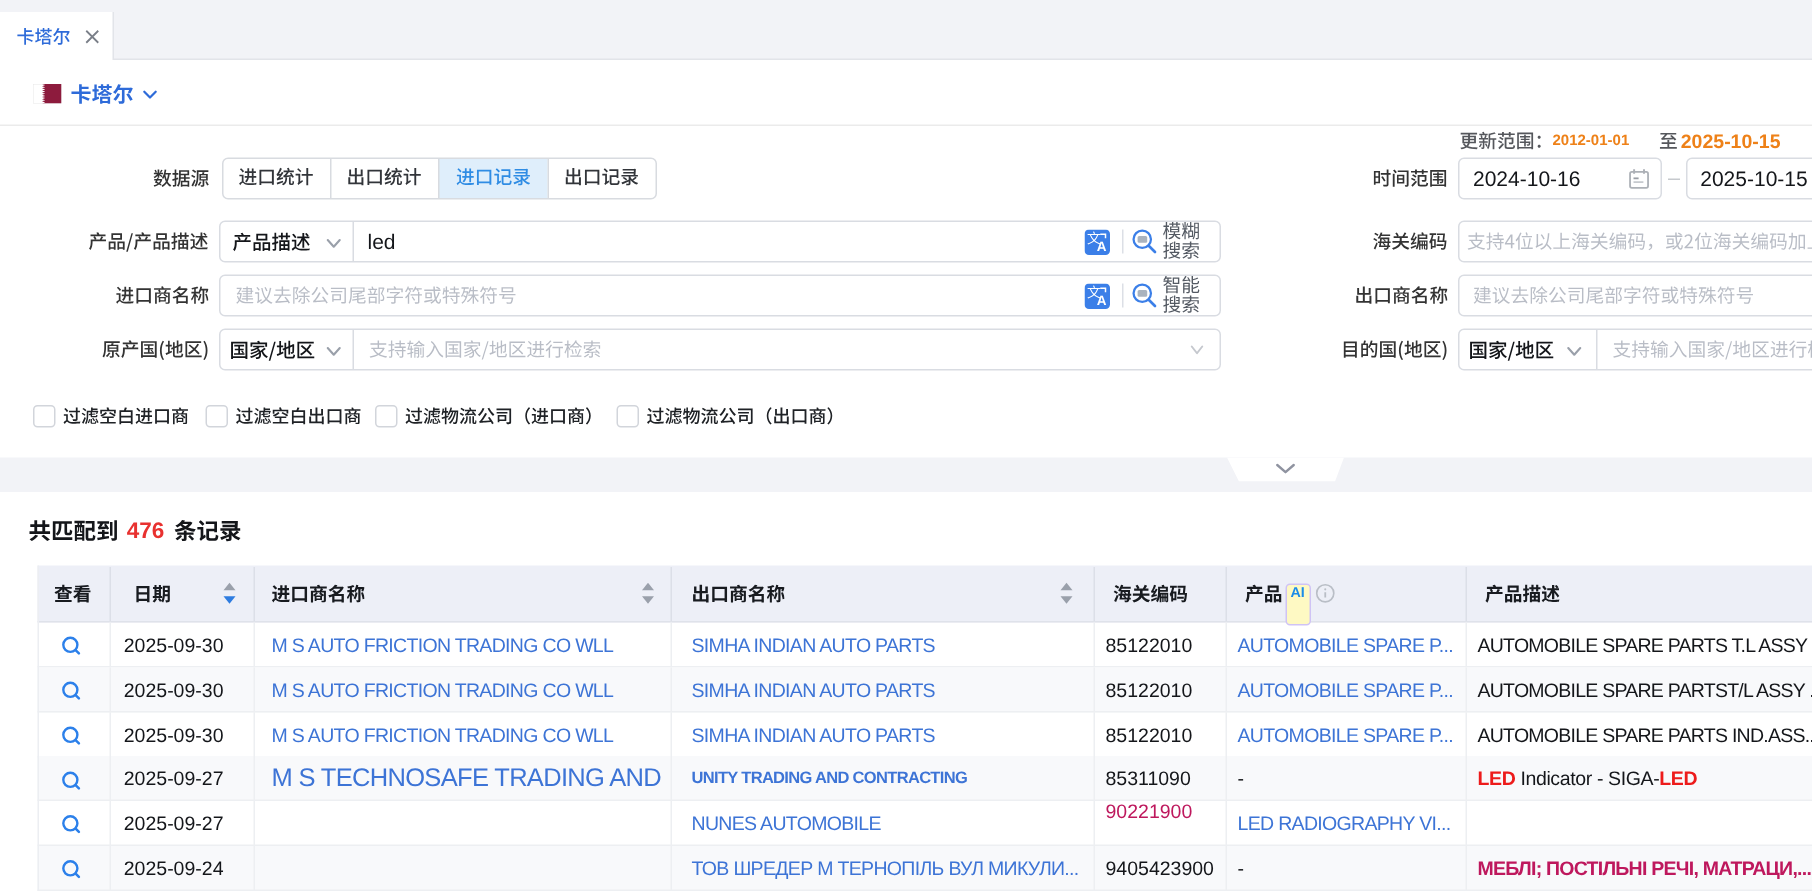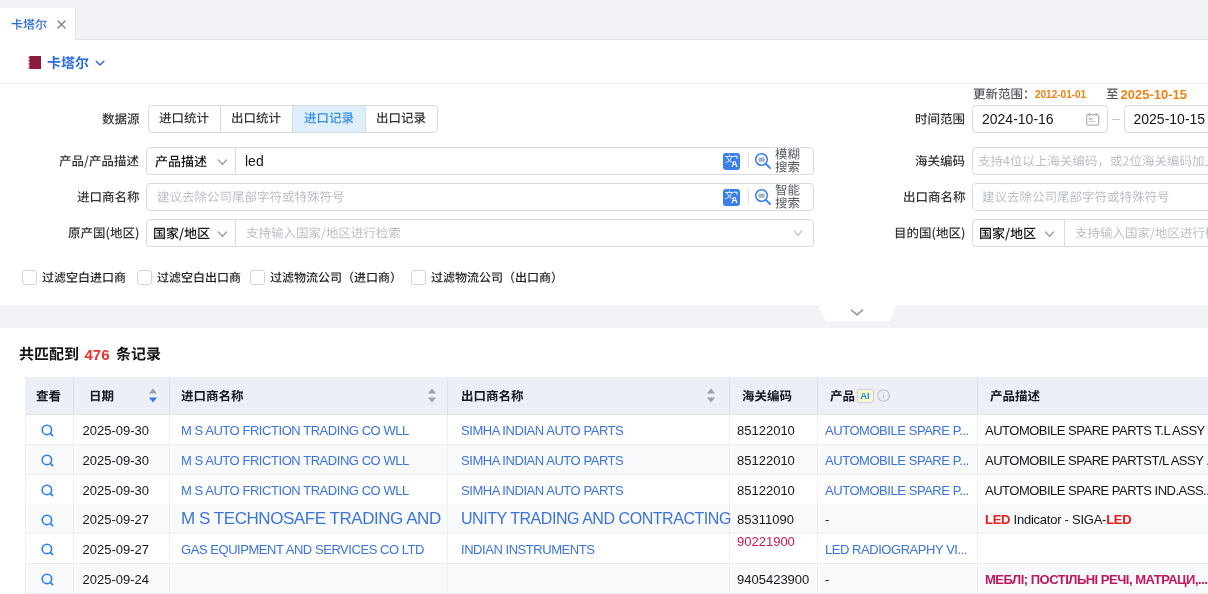--- a/index.html
+++ b/index.html
@@ -697,21 +697,21 @@
       </svg>
     </div>
     <div style="position:absolute;left:829.5px;top:386.8px">
       <svg width="25" height="18" viewBox="0 0 25 18" style="display:block">
         <g fill="#181b20" transform="translate(0 13.5)">
           <use href="#g120" transform="translate(0.0 0) scale(0.012500)"></use>
           <use href="#g121" transform="translate(12.5 0) scale(0.012500)"></use>
         </g>
       </svg>
     </div>
-    <div style="position:absolute;left:856.5px;top:389px;width:17px;height:14px;background:#fef9c3;border:1px solid #cfc3f5;box-sizing:border-box;border-radius:3px;color:#1b8ce8;font-size:9.5px;font-weight:bold;text-align:center;line-height:12px;font-family:Liberation Sans">AI</div>
+    <div style="position:absolute;left:856.5px;top:389px;width:17px;height:28px;background:#fef9c3;border:1px solid #cfc3f5;box-sizing:border-box;border-radius:3px;color:#1b8ce8;font-size:9.5px;font-weight:bold;text-align:center;line-height:12px;font-family:Liberation Sans">AI</div>
     <svg style="position:absolute;left:877px;top:389px" width="13" height="13" viewBox="0 0 13 13">
 <circle cx="6.5" cy="6.5" r="5.7" stroke="#b9bec6" stroke-width="1.1" fill="none"></circle>
 <path d="M6.5 5.8 V9.3" stroke="#b9bec6" stroke-width="1.2"></path>
       <circle cx="6.5" cy="3.9" r="0.7" fill="#b9bec6"></circle>
 </svg>
     <div style="position:absolute;left:989.5px;top:386.8px">
       <svg width="50" height="18" viewBox="0 0 50 18" style="display:block">
         <g fill="#181b20" transform="translate(0 13.5)">
           <use href="#g120" transform="translate(0.0 0) scale(0.012500)"></use>
           <use href="#g121" transform="translate(12.5 0) scale(0.012500)"></use>
@@ -779,49 +779,49 @@
     <div style="position:absolute;left:447px;top:504.40000000000003px;width:1px;height:29.8px;background:#edeff2"></div>
     <div style="position:absolute;left:729px;top:504.40000000000003px;width:1px;height:29.8px;background:#edeff2"></div>
     <div style="position:absolute;left:817px;top:504.40000000000003px;width:1px;height:29.8px;background:#edeff2"></div>
     <div style="position:absolute;left:977px;top:504.40000000000003px;width:1px;height:29.8px;background:#edeff2"></div>
     <svg style="position:absolute;left:41px;top:513.5px" width="14" height="14" viewBox="0 0 14 14">
 <circle cx="5.9" cy="5.9" r="4.7" stroke="#2c80ea" stroke-width="1.6" fill="none"></circle>
 <path d="M9.4 9.4 L11.6 11.6" stroke="#2c80ea" stroke-width="1.7" stroke-linecap="round"></path>
     </svg>
     <div style="position:absolute;top:519.3000000000001px;transform:translateY(-50%);font-size:13px;color:#14161a;font-weight:normal;white-space:pre;letter-spacing:0;left:82.5px">2025-09-27</div>
     <div style="position:absolute;top:519.3000000000001px;transform:translateY(-50%);font-size:17px;color:#3d74d6;font-weight:normal;white-space:pre;letter-spacing:-0.45px;left:181px">M S TECHNOSAFE TRADING AND</div>
-    <div style="position:absolute;top:519.3000000000001px;transform:translateY(-50%);font-size:16px;color:#3d74d6;font-weight:normal;white-space:pre;letter-spacing:-0.45px;left:461px">UNITY TRADING AND CONTRACTING</div>
+    <div style="position:absolute;top:519.3000000000001px;transform:translateY(-50%);font-size:11px;color:#3d74d6;font-weight:bold;white-space:pre;letter-spacing:-0.45px;left:461px">UNITY TRADING AND CONTRACTING</div>
     <div style="position:absolute;top:519.3000000000001px;transform:translateY(-50%);font-size:13px;color:#14161a;font-weight:normal;white-space:pre;letter-spacing:0;left:737px">85311090</div>
     <div style="position:absolute;top:519.3000000000001px;transform:translateY(-50%);font-size:13px;color:#14161a;font-weight:normal;white-space:pre;letter-spacing:0;left:825px">-</div>
     <div style="position:absolute;left:985px;top:519.3000000000001px;transform:translateY(-50%);font-size:13px;letter-spacing:-0.25px;white-space:pre"><span style="color:#ed1b1b;font-weight:bold">LED</span><span style="color:#14161a;font-weight:normal"> Indicator - SIGA-</span><span style="color:#ed1b1b;font-weight:bold">LED</span></div>
     <div style="position:absolute;left:25px;top:563.2px;width:1375px;height:1px;background:#edeff2"></div>
     <div style="position:absolute;left:72.5px;top:534.2px;width:1px;height:29.8px;background:#edeff2"></div>
     <div style="position:absolute;left:169px;top:534.2px;width:1px;height:29.8px;background:#edeff2"></div>
     <div style="position:absolute;left:447px;top:534.2px;width:1px;height:29.8px;background:#edeff2"></div>
     <div style="position:absolute;left:729px;top:534.2px;width:1px;height:29.8px;background:#edeff2"></div>
     <div style="position:absolute;left:817px;top:534.2px;width:1px;height:29.8px;background:#edeff2"></div>
     <div style="position:absolute;left:977px;top:534.2px;width:1px;height:29.8px;background:#edeff2"></div>
     <svg style="position:absolute;left:41px;top:543.3px" width="14" height="14" viewBox="0 0 14 14">
 <circle cx="5.9" cy="5.9" r="4.7" stroke="#2c80ea" stroke-width="1.6" fill="none"></circle>
 <path d="M9.4 9.4 L11.6 11.6" stroke="#2c80ea" stroke-width="1.7" stroke-linecap="round"></path>
     </svg>
     <div style="position:absolute;top:549.1px;transform:translateY(-50%);font-size:13px;color:#14161a;font-weight:normal;white-space:pre;letter-spacing:0;left:82.5px">2025-09-27</div>
-    <div style="position:absolute;top:549.1px;transform:translateY(-50%);font-size:13px;color:#3d74d6;font-weight:normal;white-space:pre;letter-spacing:-0.45px;left:181px">GAS EQUIPMENT AND SERVICES CO LTD</div>
-    <div style="position:absolute;top:549.1px;transform:translateY(-50%);font-size:13px;color:#3d74d6;font-weight:normal;white-space:pre;letter-spacing:-0.45px;left:461px">INDIAN INSTRUMENTS</div>
+    <div style="position:absolute;top:549.1px;transform:translateY(-50%);font-size:13px;color:#3d74d6;font-weight:normal;white-space:pre;letter-spacing:-0.45px;left:461px">NUNES AUTOMOBILE</div>
     <div style="position:absolute;top:541px;transform:translateY(-50%);font-size:13px;color:#be185d;font-weight:normal;white-space:pre;letter-spacing:0;left:737px">90221900</div>
     <div style="position:absolute;top:549.1px;transform:translateY(-50%);font-size:13px;color:#3d74d6;font-weight:normal;white-space:pre;letter-spacing:-0.45px;left:825px">LED RADIOGRAPHY VI...</div>
     <div style="position:absolute;left:25px;top:564.0px;width:1375px;height:29.8px;background:#f8f9fb"></div>
     <div style="position:absolute;left:25px;top:593.0px;width:1375px;height:1px;background:#edeff2"></div>
     <div style="position:absolute;left:72.5px;top:564.0px;width:1px;height:29.8px;background:#edeff2"></div>
     <div style="position:absolute;left:169px;top:564.0px;width:1px;height:29.8px;background:#edeff2"></div>
     <div style="position:absolute;left:447px;top:564.0px;width:1px;height:29.8px;background:#edeff2"></div>
     <div style="position:absolute;left:729px;top:564.0px;width:1px;height:29.8px;background:#edeff2"></div>
     <div style="position:absolute;left:817px;top:564.0px;width:1px;height:29.8px;background:#edeff2"></div>
     <div style="position:absolute;left:977px;top:564.0px;width:1px;height:29.8px;background:#edeff2"></div>
     <svg style="position:absolute;left:41px;top:573.1px" width="14" height="14" viewBox="0 0 14 14">
 <circle cx="5.9" cy="5.9" r="4.7" stroke="#2c80ea" stroke-width="1.6" fill="none"></circle>
 <path d="M9.4 9.4 L11.6 11.6" stroke="#2c80ea" stroke-width="1.7" stroke-linecap="round"></path>
     </svg>
     <div style="position:absolute;top:578.9px;transform:translateY(-50%);font-size:13px;color:#14161a;font-weight:normal;white-space:pre;letter-spacing:0;left:82.5px">2025-09-24</div>
+    <div style="position:absolute;top:578.9px;transform:translateY(-50%);font-size:13px;color:#3d74d6;font-weight:normal;white-space:pre;letter-spacing:-0.45px;left:461px">ТОВ ШРЕДЕР М ТЕРНОПІЛЬ ВУЛ МИКУЛИ...</div>
     <div style="position:absolute;top:578.9px;transform:translateY(-50%);font-size:13px;color:#14161a;font-weight:normal;white-space:pre;letter-spacing:0;left:737px">9405423900</div>
     <div style="position:absolute;top:578.9px;transform:translateY(-50%);font-size:13px;color:#14161a;font-weight:normal;white-space:pre;letter-spacing:0;left:825px">-</div>
     <div style="position:absolute;left:985px;top:578.9px;transform:translateY(-50%);font-size:13px;letter-spacing:-0.5px;white-space:pre"><span style="color:#be185d;font-weight:bold">МЕБЛІ; ПОСТІЛЬНІ РЕЧІ, МАТРАЦИ,...</span></div>
     <div style="position:absolute;left:25px;top:377px;width:1px;height:217px;background:#eceef2"></div>
   </div>
 </body></html>

